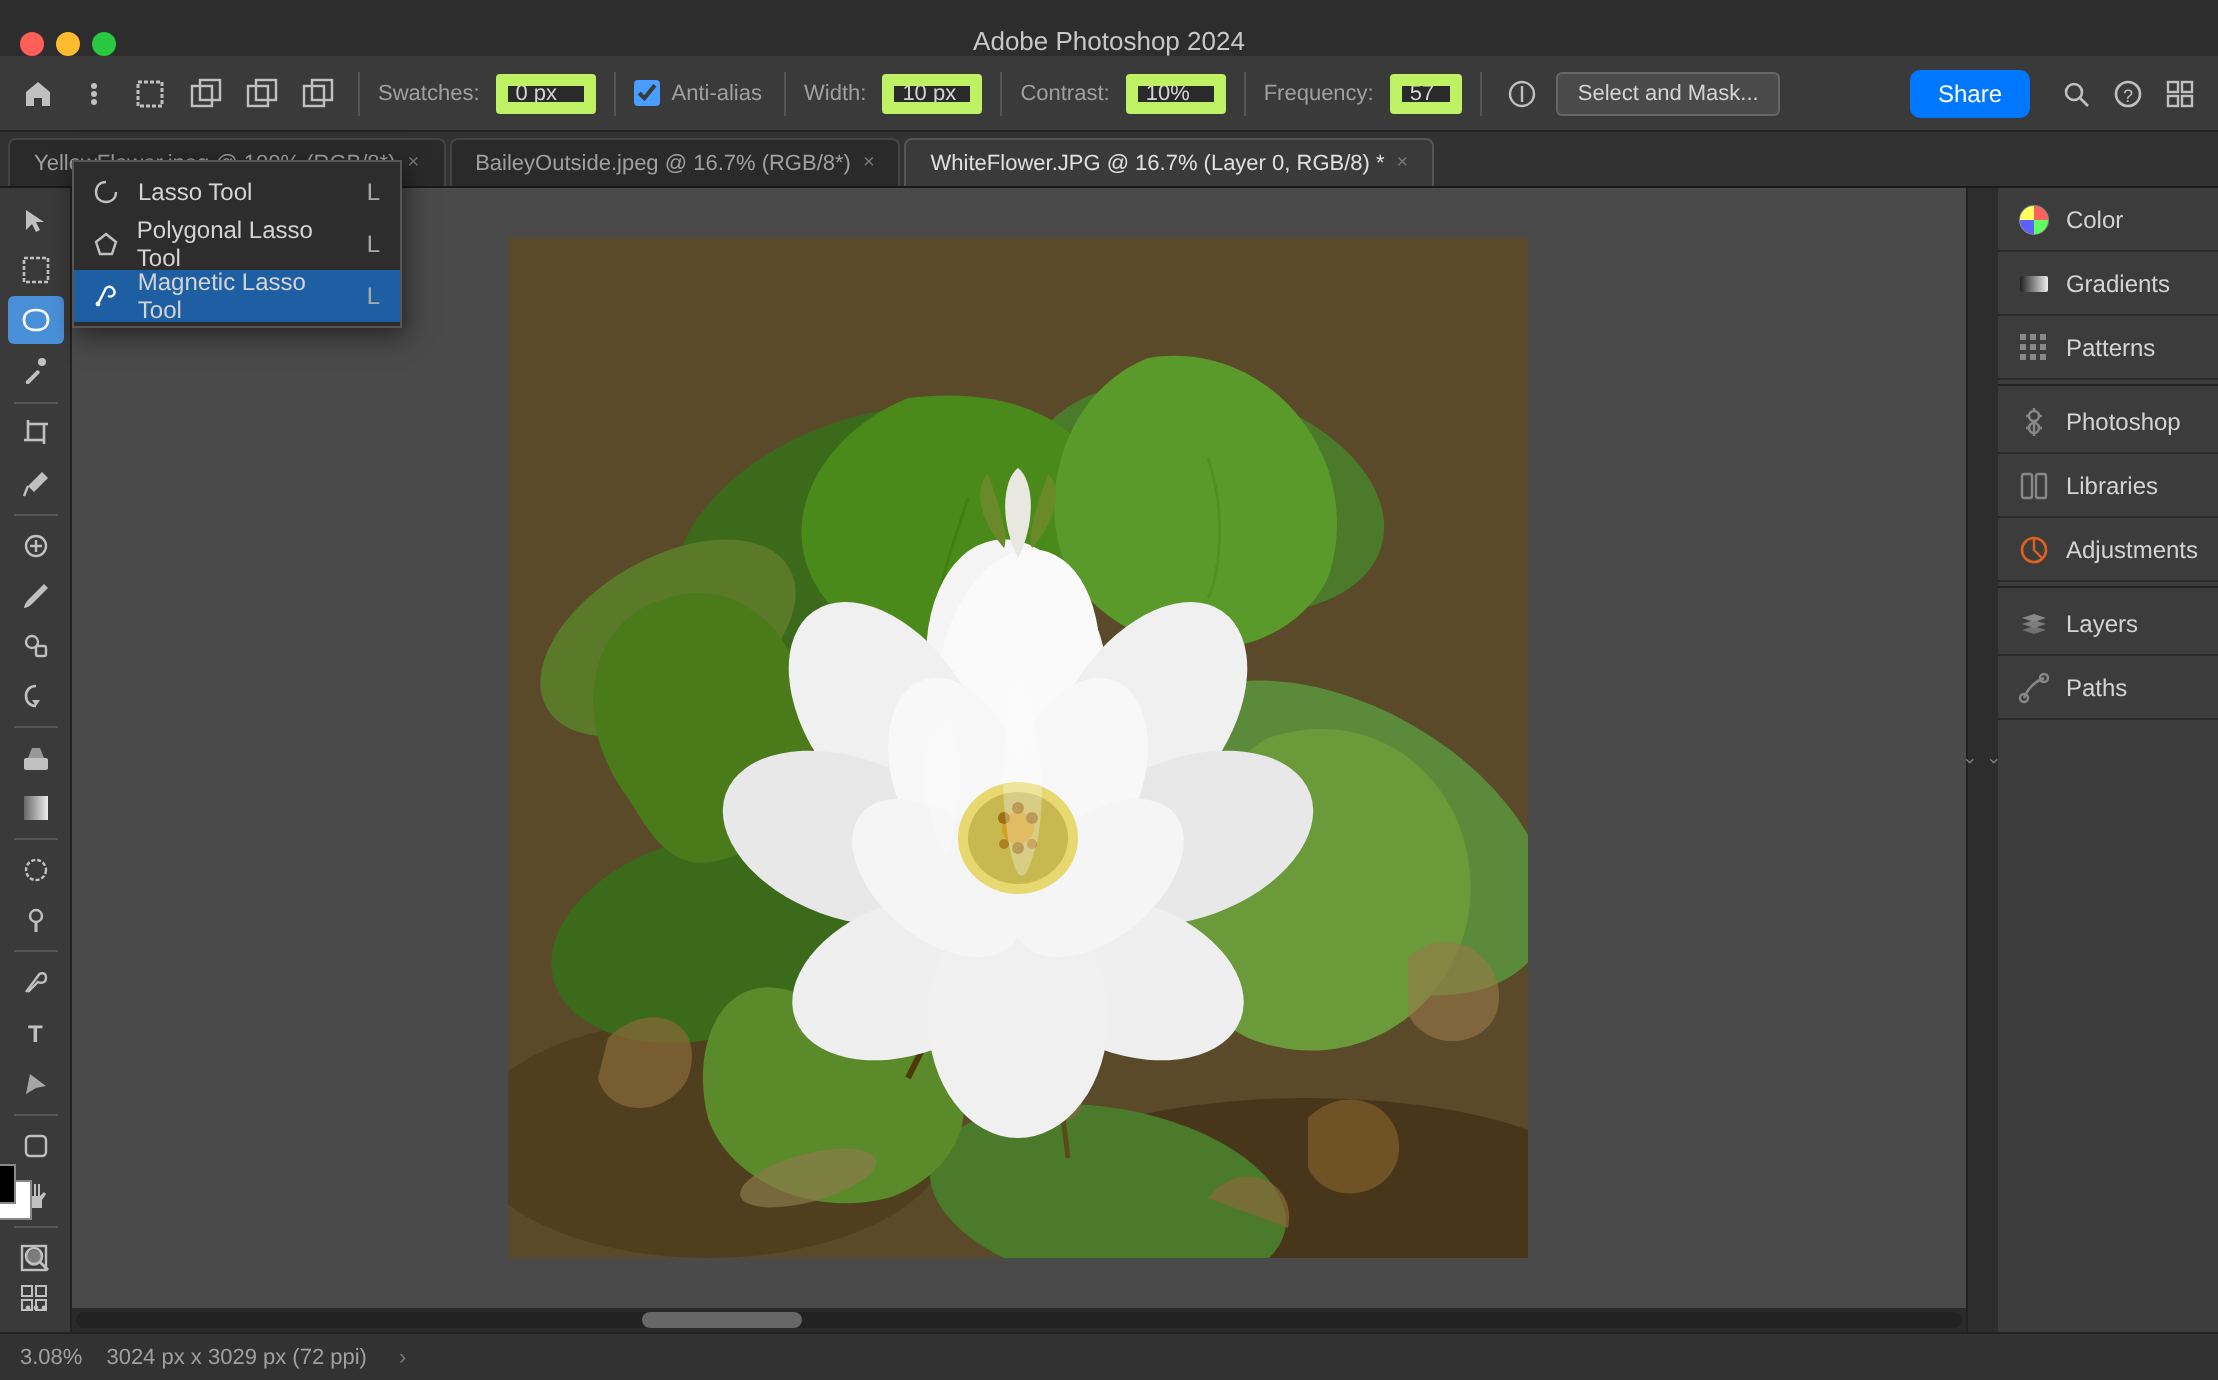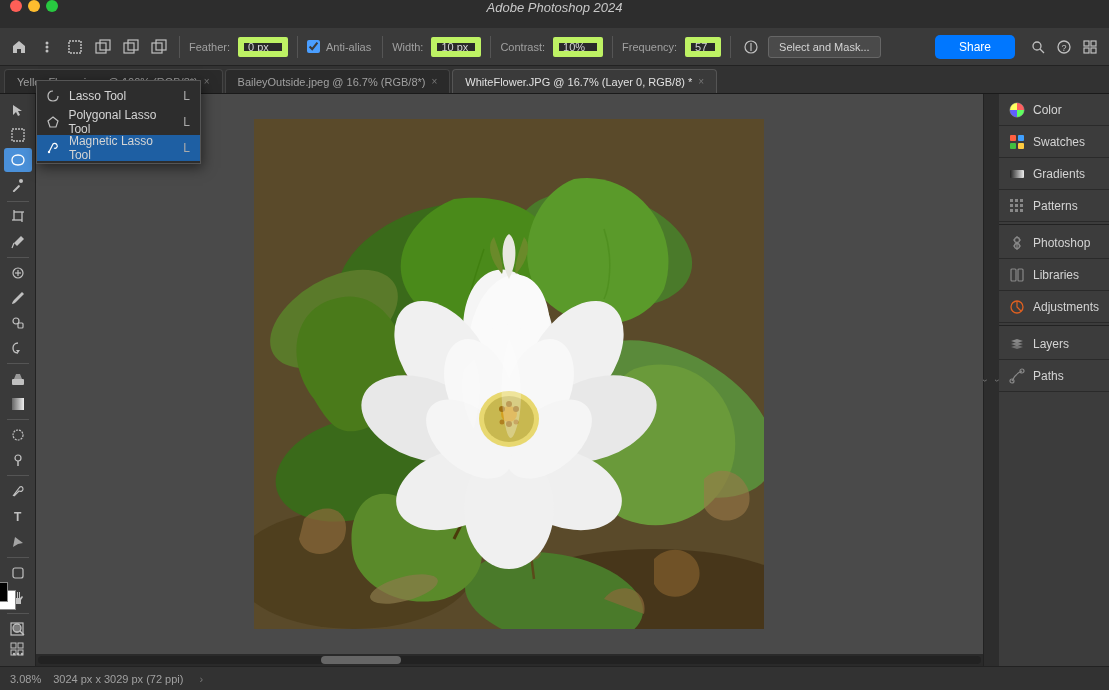--- a/index.html
+++ b/index.html
@@ -3,24 +3,23 @@
   <meta charset="utf-8">
   <style>
     * { margin: 0; padding: 0; box-sizing: border-box; }
     body { width: 1109px; height: 690px; background: #3c3c3c; font-family: -apple-system, BlinkMacSystemFont, 'Helvetica Neue', Arial, sans-serif; font-size: 12px; color: #d4d4d4; overflow: hidden; user-select: none; }
 
     
     #titlebar {
       height: 28px;
       background: #2d2d2d;
       display: flex;
-      align-items: flex-start;
+      align-items: flex-end;
       justify-content: center;
       position: relative;
-      font-style: italic;
     }
     #titlebar .window-controls {
       position: absolute;
       left: 10px;
       display: flex;
       gap: 6px;
       align-items: center;
     }
     .wc { width: 12px; height: 12px; border-radius: 50%; }
     .wc-close { background: #ff5f57; }
@@ -52,21 +51,21 @@
       padding: 0 10px;
       border-radius: 3px;
       cursor: pointer;
     }
     .tb-share {
       background: #0077ff;
       border: none;
       color: white;
       font-size: 12px;
       height: 24px;
-      padding: 0 24px;
+      padding: 0 14px;
       border-radius: 5px;
       cursor: pointer;
       margin-left: auto;
     }
     .tb-right-icons { display: flex; gap: 4px; margin-left: 6px; }
 
     
     #tabs {
       height: 28px;
       background: #323232;
@@ -310,21 +309,21 @@
         <rect x="5" y="1" width="10" height="10" fill="none" stroke="#c0c0c0" stroke-width="1.2"></rect>
       </svg>
   </div>
   <div class="tb-icon">
     <svg width="16" height="16" viewBox="0 0 16 16">
         <rect x="1" y="4" width="10" height="10" fill="none" stroke="#c0c0c0" stroke-width="1.2"></rect>
         <rect x="5" y="1" width="10" height="10" fill="none" stroke="#c0c0c0" stroke-width="1.2"></rect>
       </svg>
   </div>
   <div class="tb-sep"></div>
-  <span class="tb-label">Feather:</span>
+  <span class="tb-label">Swatches:</span>
   <input class="tb-input" type="text" value="0 px" style="">
   <div class="tb-sep"></div>
   <input type="checkbox" class="tb-checkbox" checked="" style="">
   <span class="tb-label">Anti-alias</span>
   <div class="tb-sep"></div>
   <span class="tb-label">Width:</span>
   <input class="tb-input" type="text" value="10 px" style="">
   <div class="tb-sep"></div>
   <span class="tb-label">Contrast:</span>
   <input class="tb-input" type="text" value="10%" style="">
@@ -684,31 +683,20 @@
             <circle cx="8" cy="8" r="7" fill="none" stroke="#888" stroke-width="1"></circle>
             <path d="M8 1 A7 7 0 0 1 15 8 L8 8Z" fill="#ff6060"></path>
             <path d="M15 8 A7 7 0 0 1 8 15 L8 8Z" fill="#60ff60"></path>
             <path d="M8 15 A7 7 0 0 1 1 8 L8 8Z" fill="#6060ff"></path>
             <path d="M1 8 A7 7 0 0 1 8 1 L8 8Z" fill="#ffff60"></path>
           </svg>
         </div>
         <span>Color</span>
       </div>
 
-      <div class="panel-item">
-        <div class="pi-icon">
-          <svg width="16" height="16" viewBox="0 0 16 16">
-            <rect x="1" y="1" width="6" height="6" fill="#ff6040" rx="1"></rect>
-            <rect x="9" y="1" width="6" height="6" fill="#40a0ff" rx="1"></rect>
-            <rect x="1" y="9" width="6" height="6" fill="#40c040" rx="1"></rect>
-            <rect x="9" y="9" width="6" height="6" fill="#ffcc40" rx="1"></rect>
-          </svg>
-        </div>
-        <span>Swatches</span>
-      </div>
 
       <div class="panel-item">
         <div class="pi-icon">
           <svg width="16" height="16" viewBox="0 0 16 16">
             <defs>
                 <linearGradient id="grad1">
                   <stop offset="0%" stop-color="#222"></stop>
                   <stop offset="100%" stop-color="#eee"></stop>
                 </linearGradient>
               </defs>

